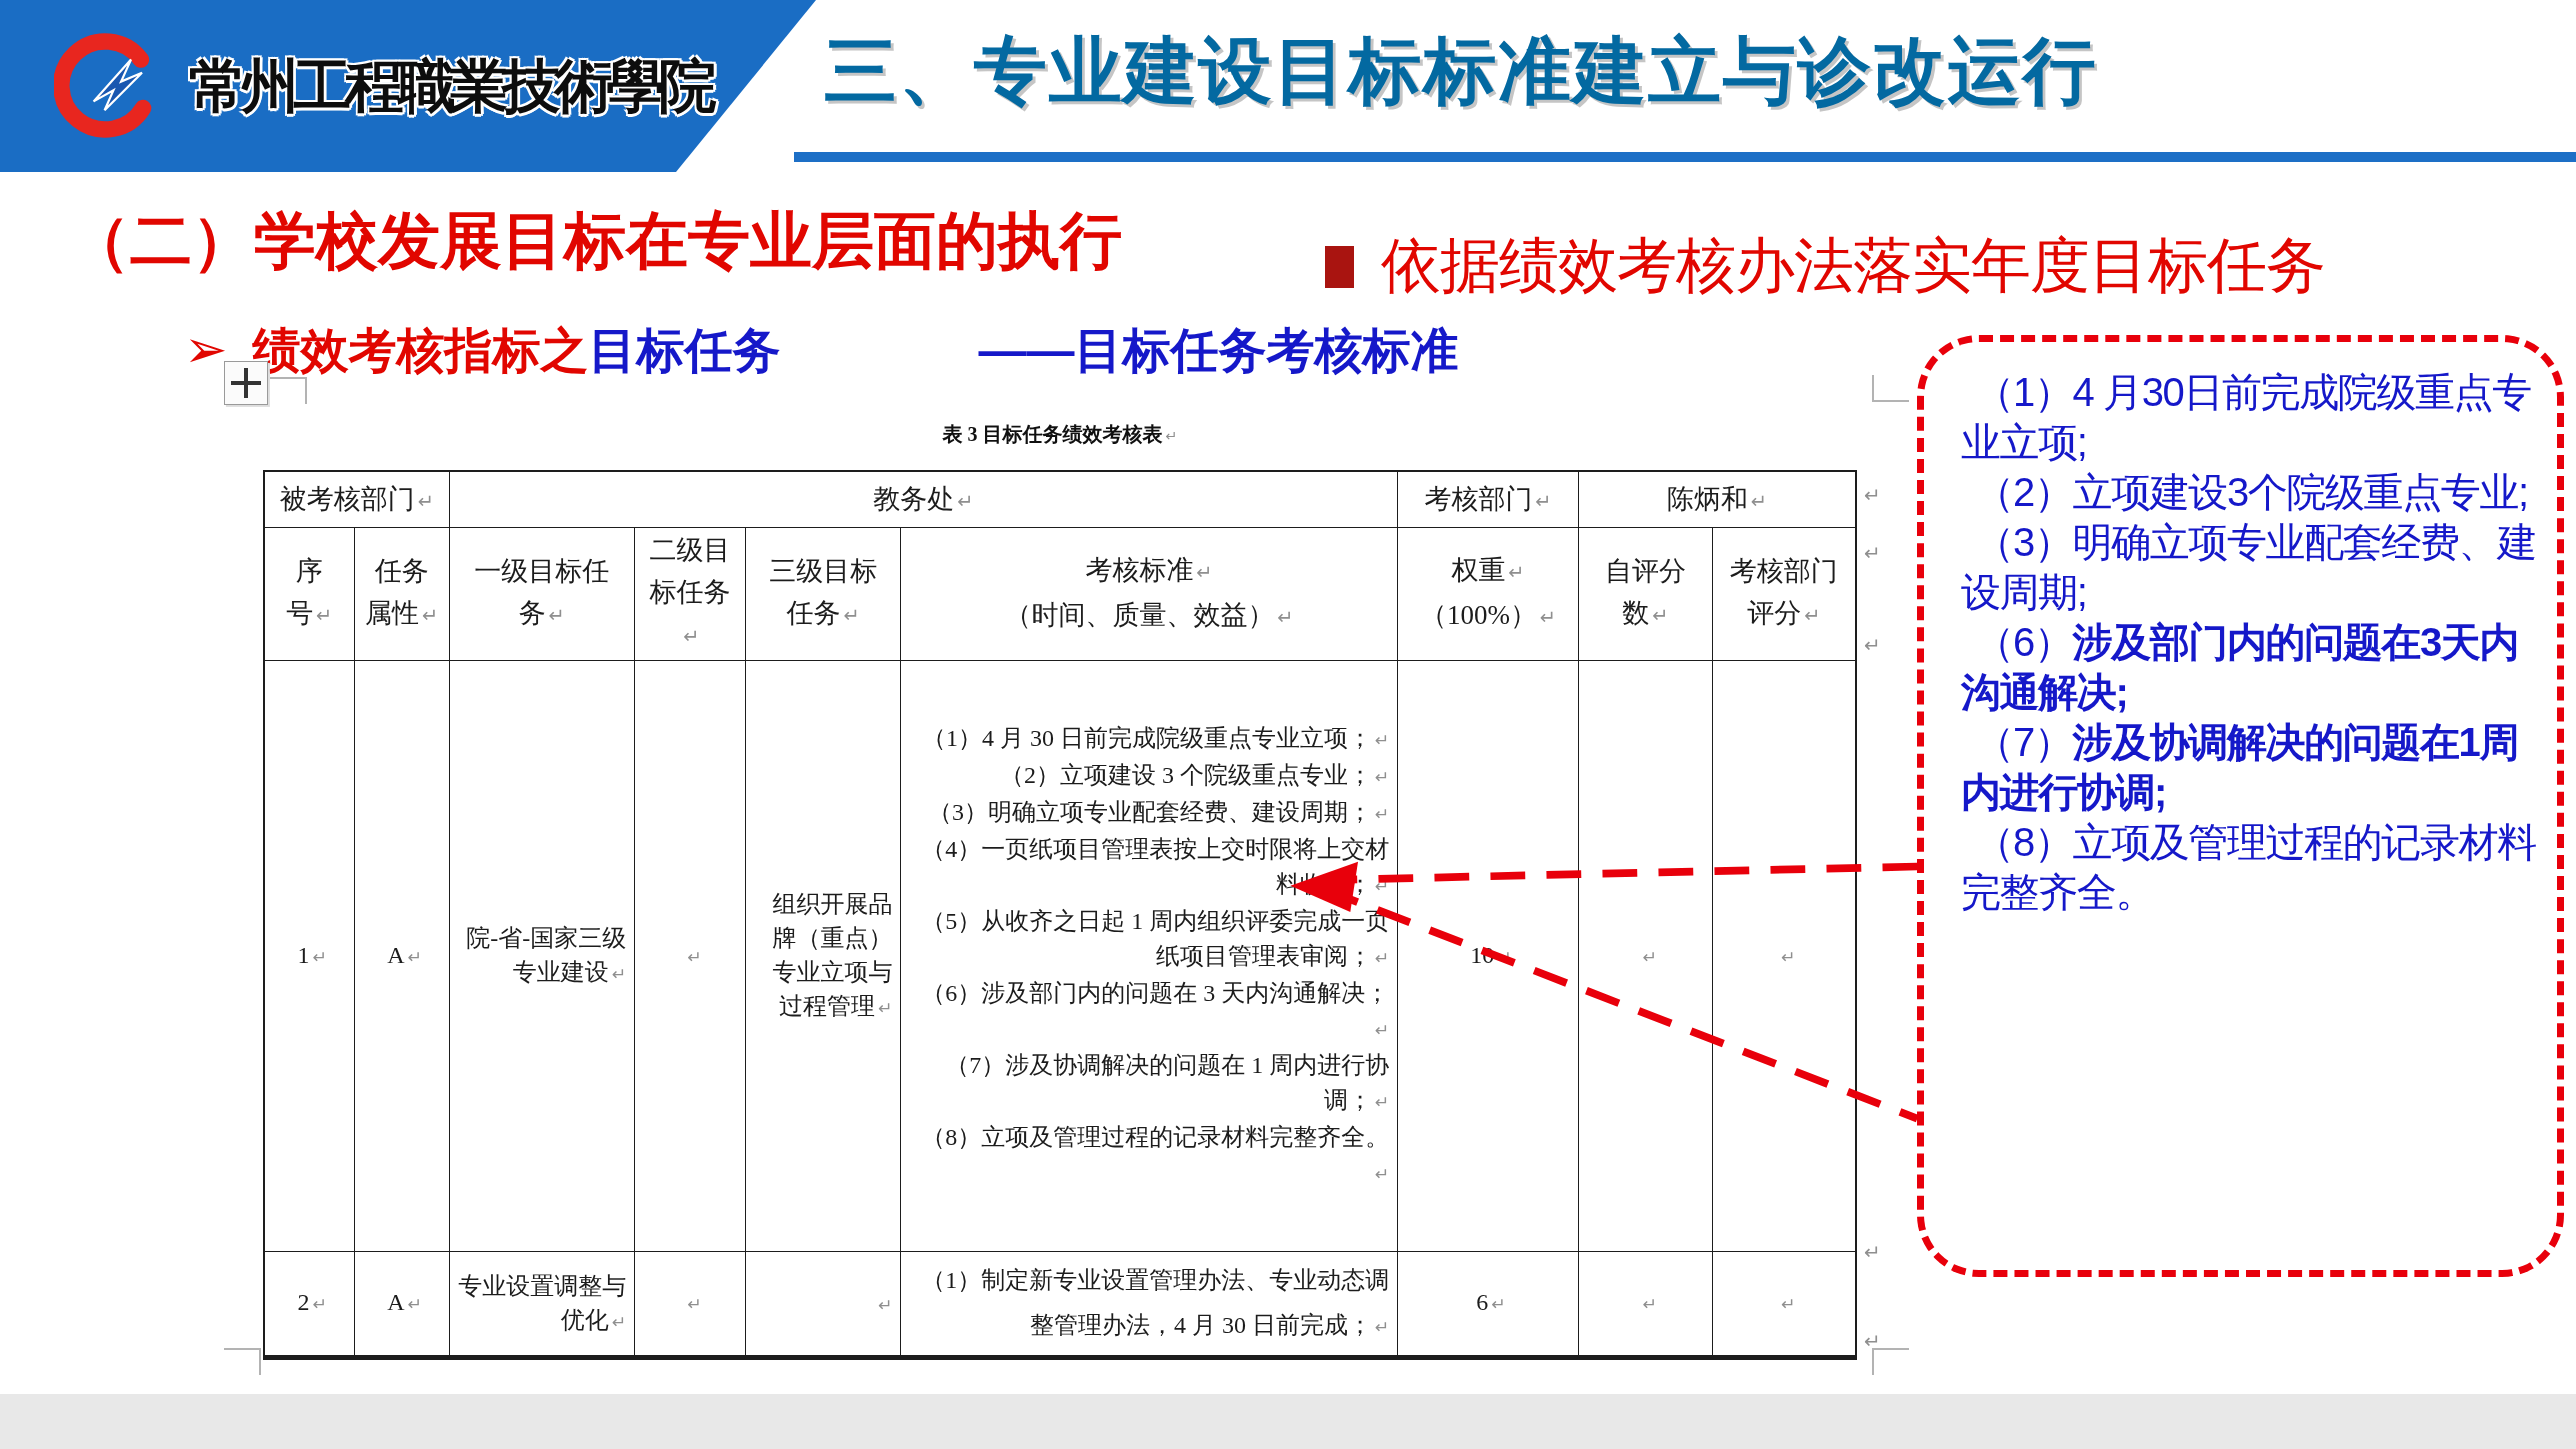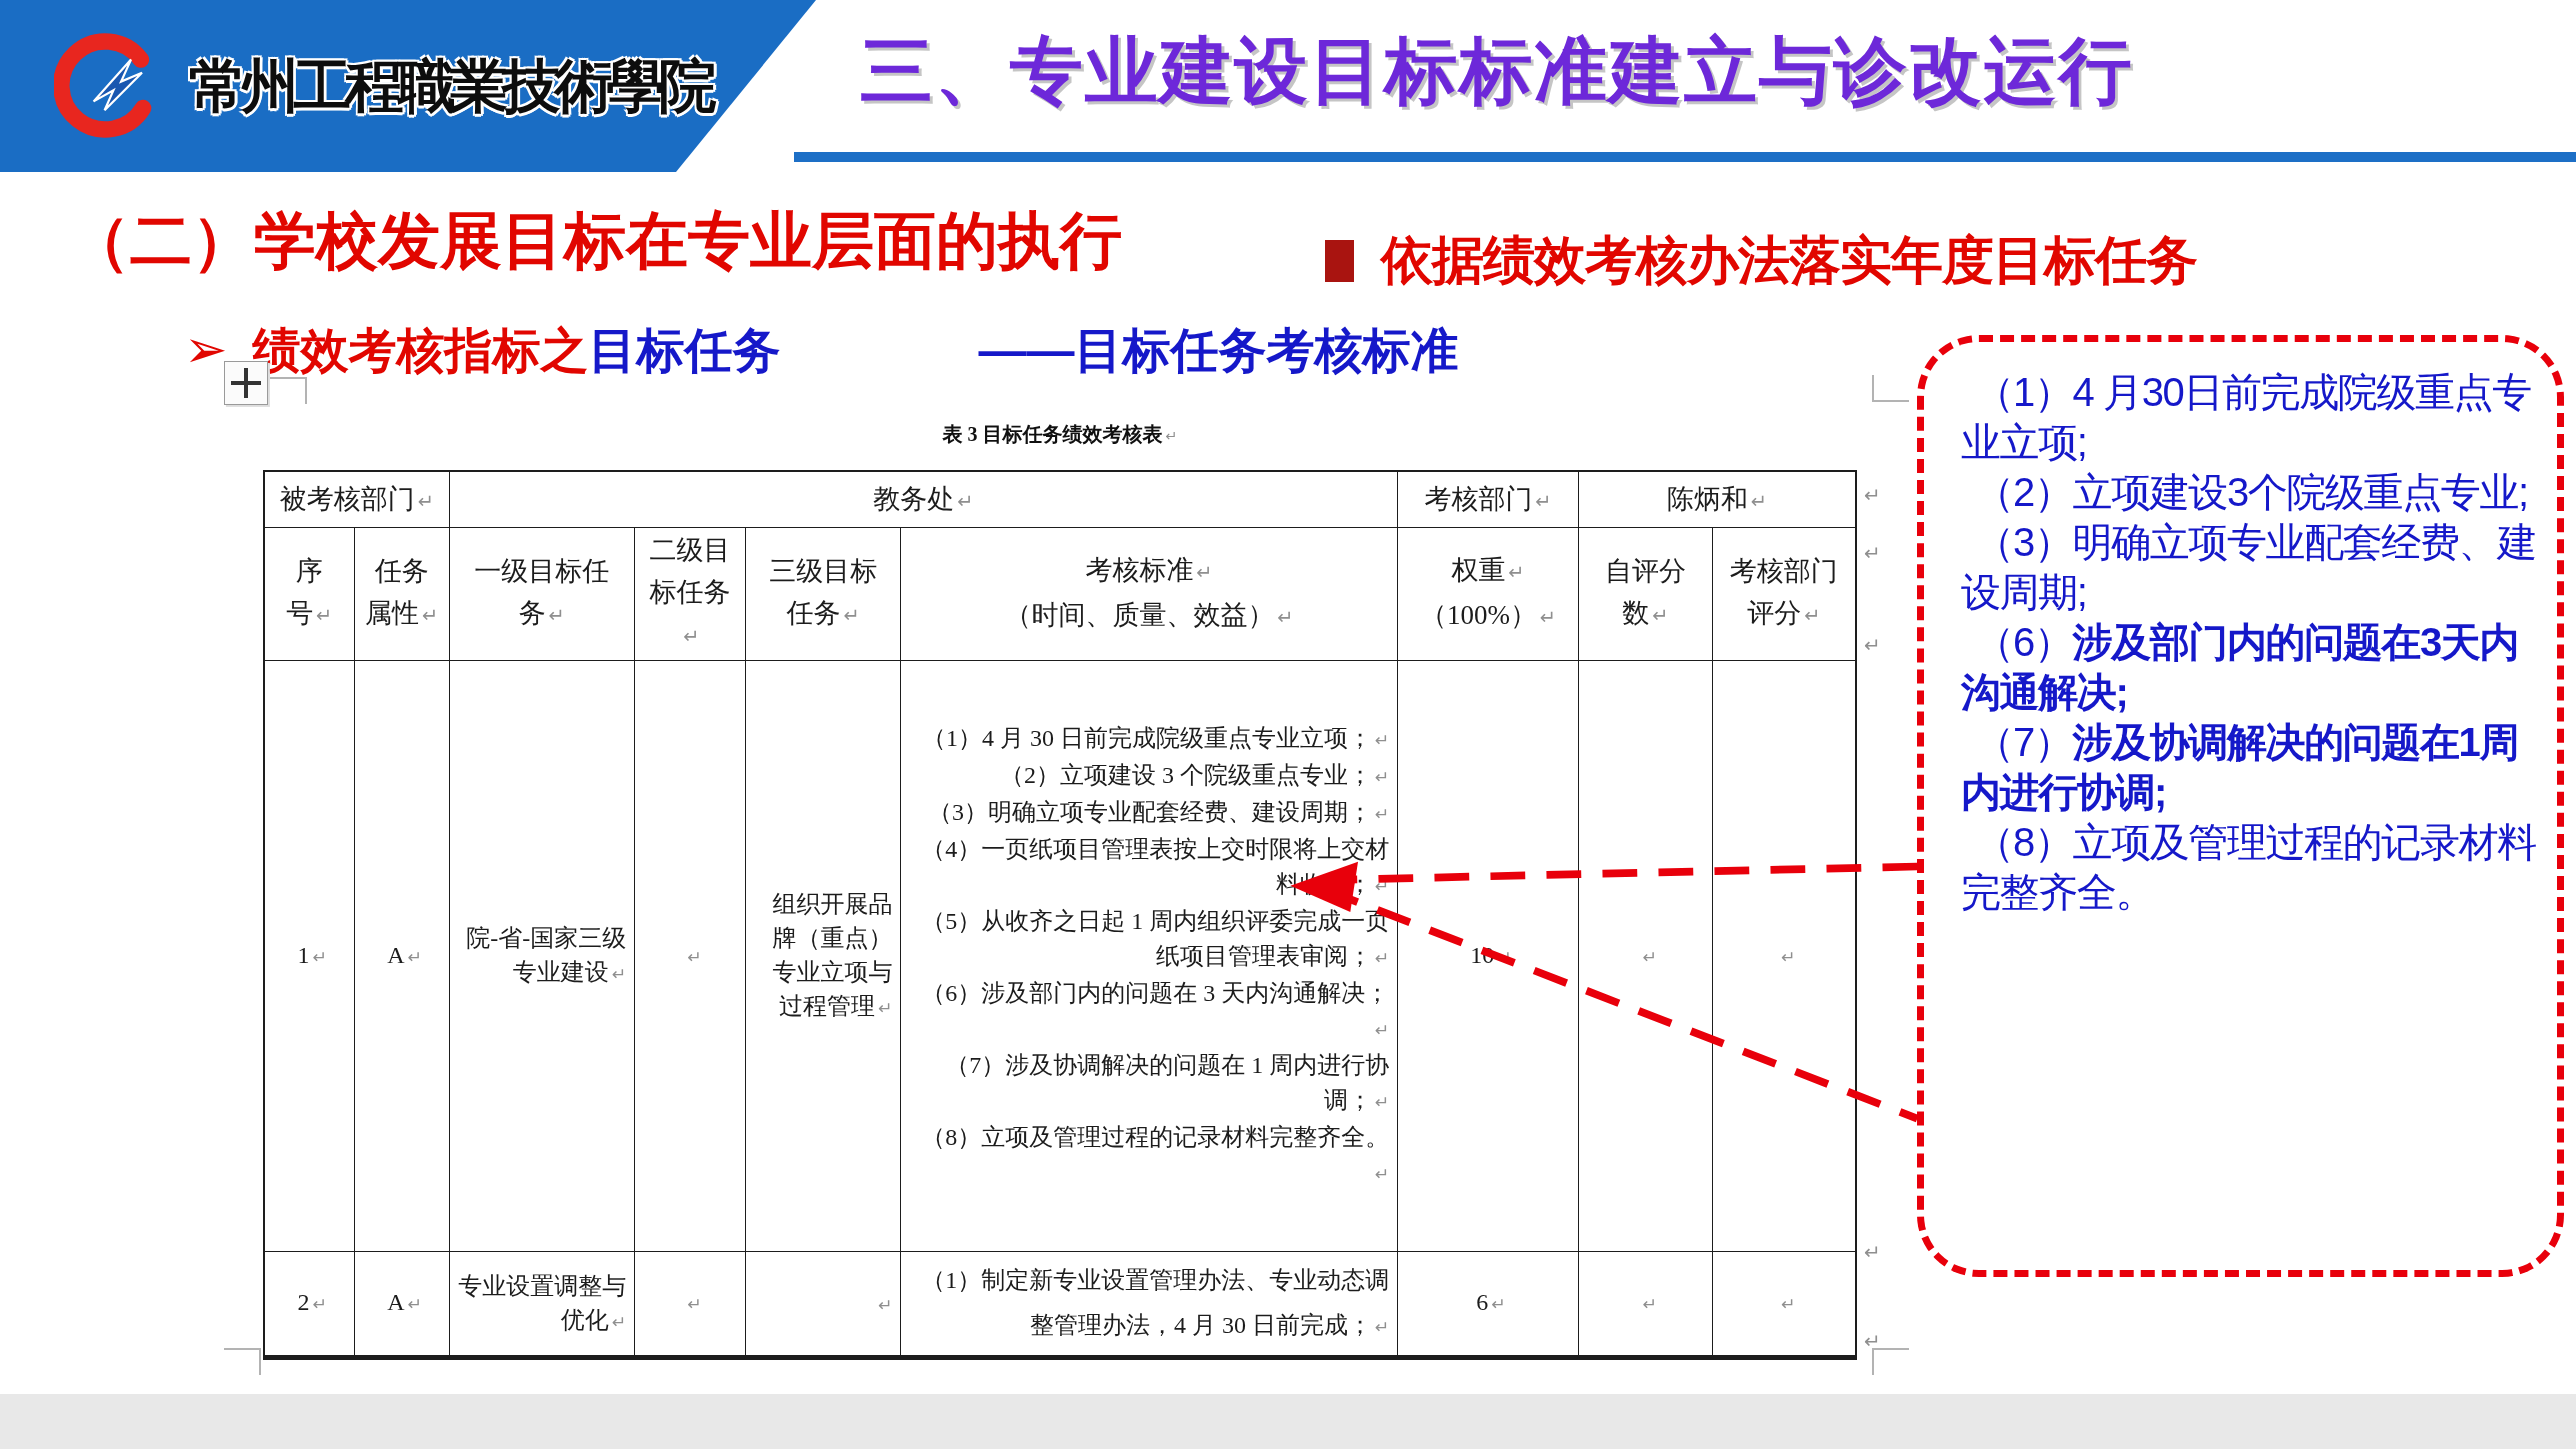--- a/index.html
+++ b/index.html
@@ -7,28 +7,28 @@
          font-family:"Liberation Sans","DejaVu Sans",sans-serif;}
 
   
   .banner{position:absolute;left:0;top:0;width:816px;height:172px;background:var(--banner_blue);
           clip-path:polygon(0 0,816px 0,676px 172px,0 172px);}
   .logo{position:absolute;left:54px;top:31px;width:110px;height:110px;}
   .school-name{position:absolute;left:189px;top:48px;font-size:58px;font-weight:bold;color:#0d0d0d;
           font-family:"Liberation Serif","DejaVu Serif",serif;letter-spacing:-5.8px;white-space:nowrap;
           text-shadow:-1.9px -1.9px 0 #fff,1.9px -1.9px 0 #fff,-1.9px 1.9px 0 #fff,1.9px 1.9px 0 #fff,0 2.9px 0 #fff,2.9px 0 0 #fff;}
 
-  .main-title{position:absolute;left:860px;top:23px;font-size:73px;font-weight:900;color:#6d28d9;
+  .main-title{position:absolute;left:824px;top:23px;font-size:73px;font-weight:900;color:#0369a1;
           letter-spacing:1.9px;white-space:nowrap;text-shadow:2.9px 2.9px 0 rgba(90,90,90,.35);}
   .title-underline{position:absolute;left:794px;top:152px;width:1782px;height:9.7px;background:var(--underline_blue);}
 
   .heading-red{position:absolute;left:68px;top:199px;font-size:62px;font-weight:900;color:var(--accent_red);white-space:nowrap;}
   .bullet-row{position:absolute;left:1325px;top:226px;display:flex;align-items:center;}
   .bullet-square{width:29px;height:42px;background:var(--deep_red);margin-right:27px;flex:none;}
-  .bullet-text{font-size:52px;font-weight:700;color:var(--accent_red);white-space:nowrap;letter-spacing:-1px;}
+  .bullet-text{font-size:60px;font-weight:400;color:var(--accent_red);white-space:nowrap;letter-spacing:-1px;}
 
   .arrow-row{position:absolute;left:184px;top:319px;font-size:48px;font-weight:900;white-space:nowrap;}
   .arrow-glyph{color:var(--accent_red);font-size:52px;margin-right:25px;}
   .sub-red{color:var(--accent_red);}
   .sub-blue{color:var(--accent_blue);}
   .sub-dash{color:var(--accent_blue);margin-left:198px;}
 
   
   .move-handle{position:absolute;left:224px;top:361px;width:42px;height:42px;border:1.9px solid #9a9a9a;
           background:#fbfbfb;box-shadow:1.9px 1.9px 0 #ddd;}

